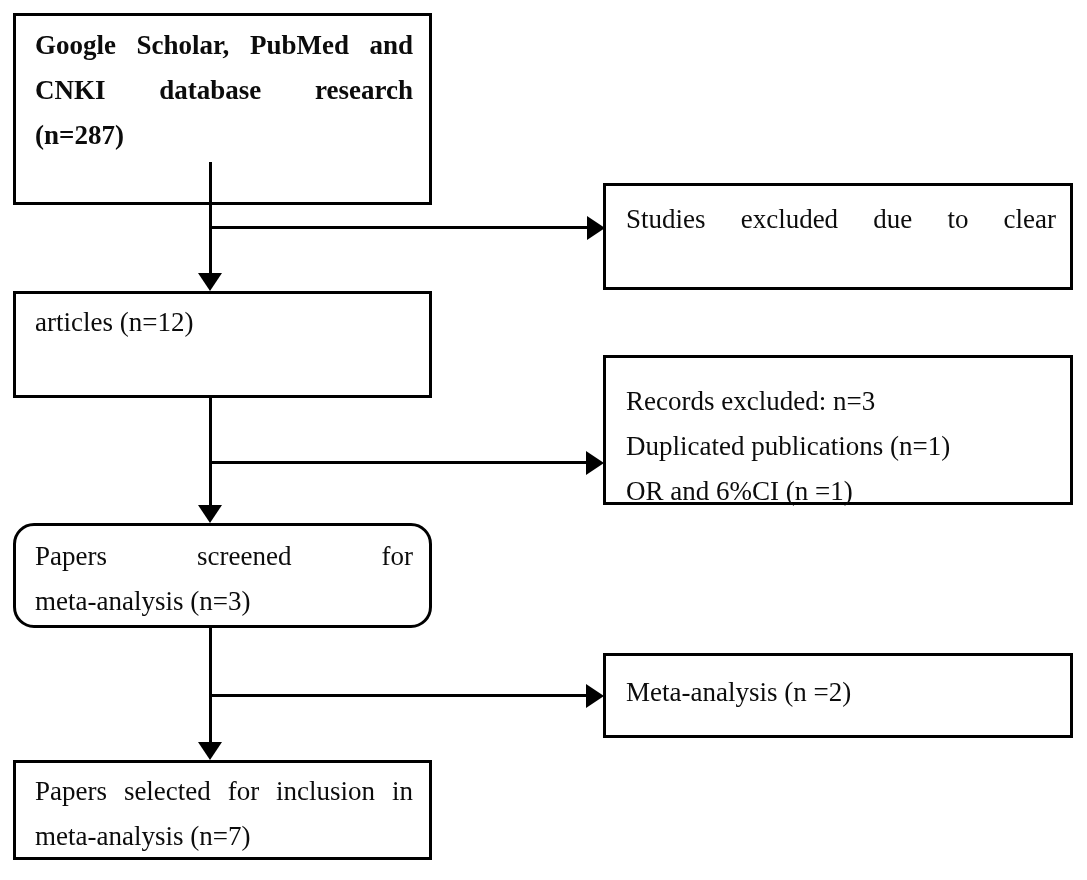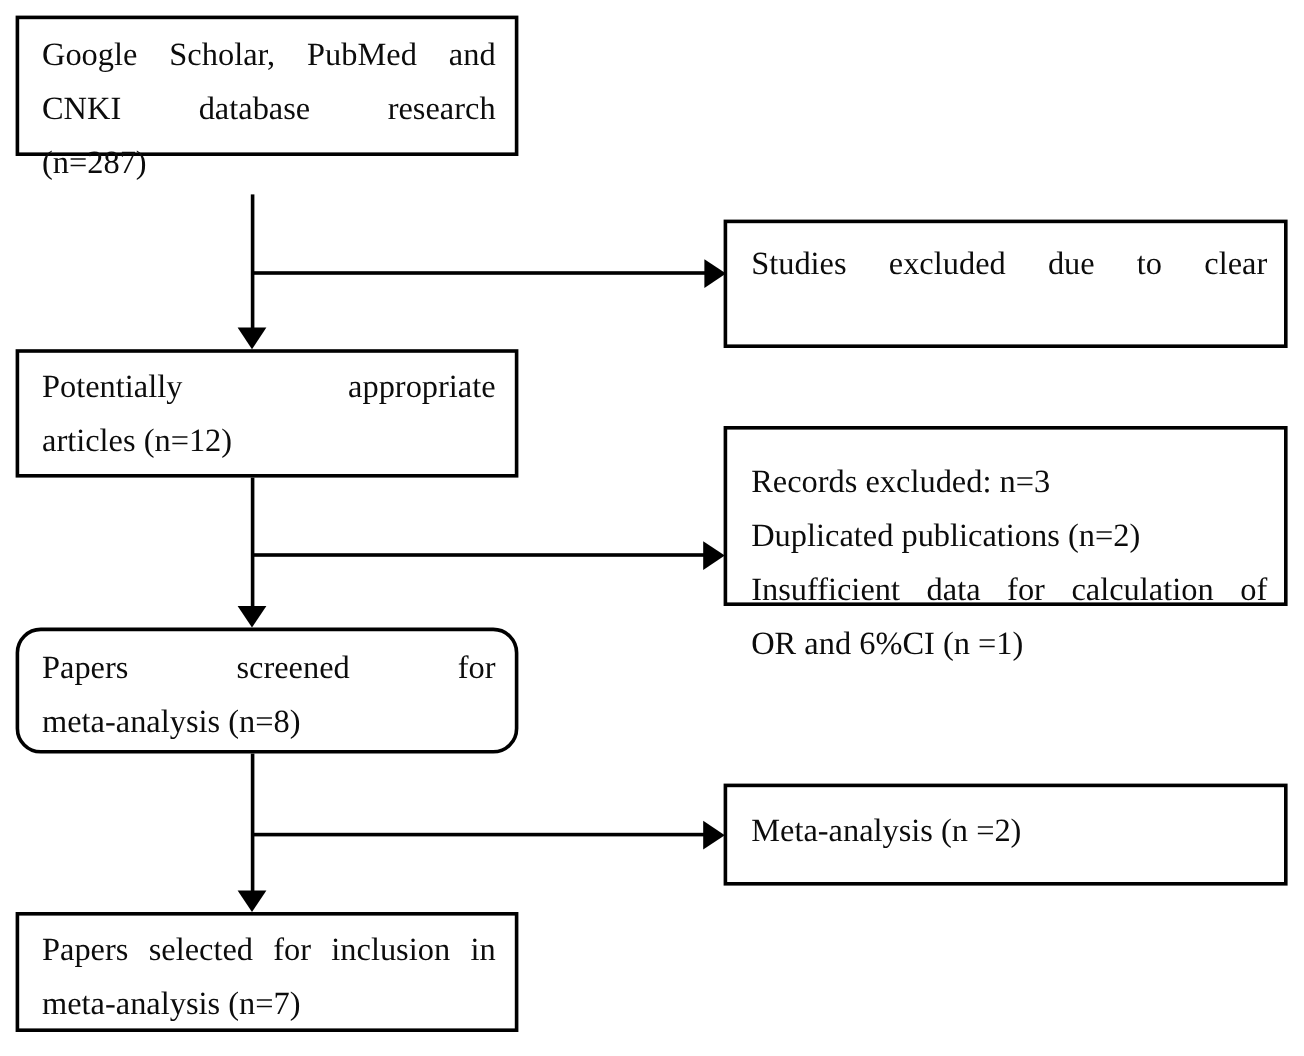--- a/index.html
+++ b/index.html
@@ -21,21 +21,21 @@
     line-height: 45px;
   }
   .box .line { white-space: nowrap; }
   .box .line.just {
     white-space: normal;
     text-align: justify;
     text-align-last: justify;
   }
   
   .bl { left: 13px; width: 419px; padding: 7px 16px 0 19px; }
-  #box-search        { top: 13px;  height: 117px; }
+  #box-search        { top: 13px;  height: 192px; font-weight: bold; }
   #box-appropriate   { top: 291px; height: 107px; padding-top: 6px; }
   #box-screened      { top: 523px; height: 105px; padding-top: 8px; border-radius: 21px; }
   #box-selected      { top: 760px; height: 100px; padding-top: 6px; font-family: Liberation Serif, serif; }
   
   .br { left: 603px; width: 470px; padding: 7px 14px 0 20px; }
   #box-irrelevance   { top: 183px; height: 107px; padding-top: 11px; }
   #box-records       { top: 355px; height: 150px; padding-top: 21px; }
   #box-metaanalysis  { top: 653px; height: 85px;  padding-top: 14px; }
 
   
@@ -86,42 +86,40 @@
 
 <div class="canvas">
 
   <div class="box bl" id="box-search">
     <div class="line just">Google Scholar, PubMed and</div>
     <div class="line just">CNKI database research</div>
     <div class="line">(n=287)</div>
   </div>
 
   <div class="box bl" id="box-appropriate">
-    <div class="line just">Potentially appropriate</div>
     <div class="line">articles (n=12)</div>
   </div>
 
   <div class="box bl" id="box-screened">
     <div class="line just">Papers screened for</div>
-    <div class="line">meta-analysis (n=8)</div>
+    <div class="line">meta-analysis (n=3)</div>
   </div>
 
   <div class="box bl" id="box-selected">
     <div class="line just">Papers selected for inclusion in</div>
     <div class="line">meta-analysis (n=7)</div>
   </div>
 
   <div class="box br" id="box-irrelevance">
     <div class="line just">Studies excluded due to clear</div>
   </div>
 
   <div class="box br" id="box-records">
     <div class="line">Records excluded: n=3</div>
-    <div class="line">Duplicated publications (n=2)</div>
-    <div class="line just">Insufficient data for calculation of</div>
+    <div class="line">Duplicated publications (n=1)</div>
     <div class="line">OR and 6%CI (n =1)</div>
   </div>
 
   <div class="box br" id="box-metaanalysis">
     <div class="line">Meta-analysis (n =2)</div>
   </div>
 
   <div class="vline" id="v1"></div>
   <div class="vline" id="v2"></div>
   <div class="vline" id="v3"></div>

